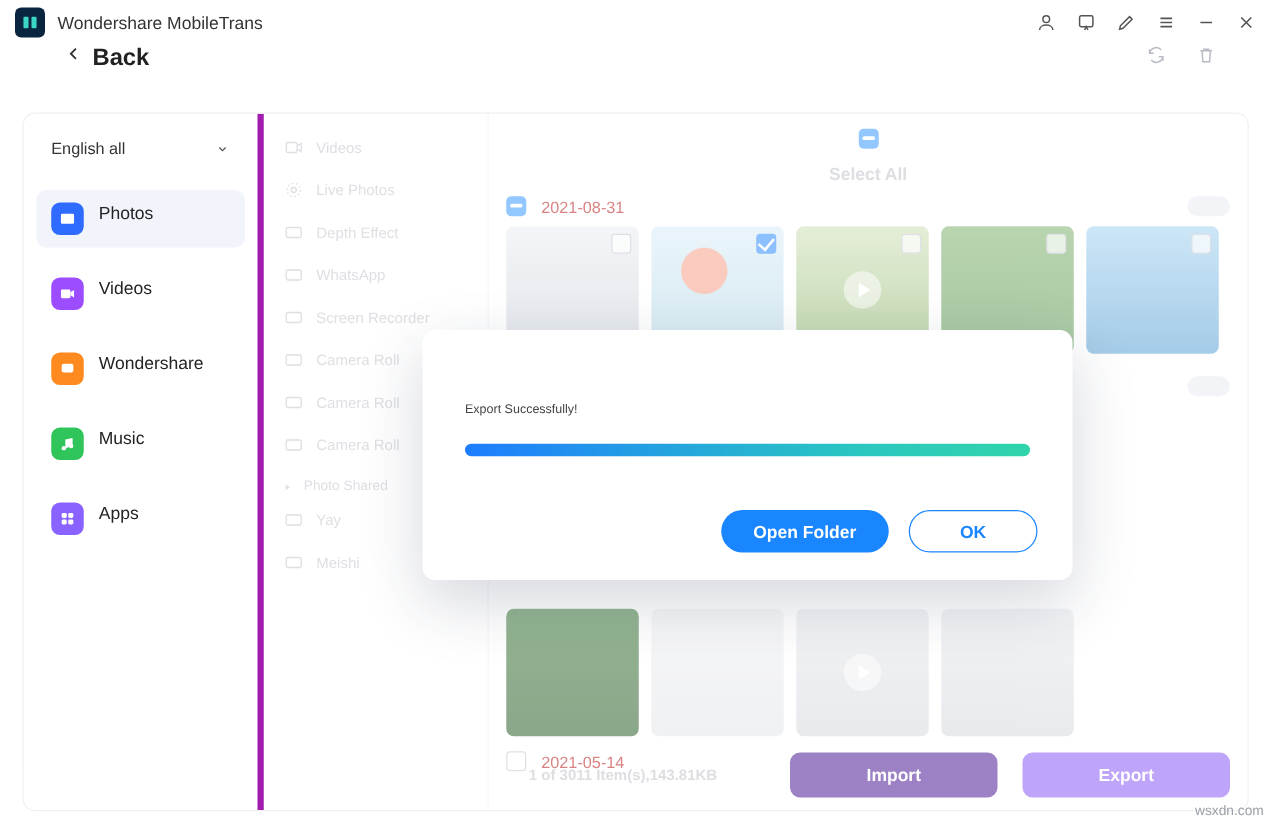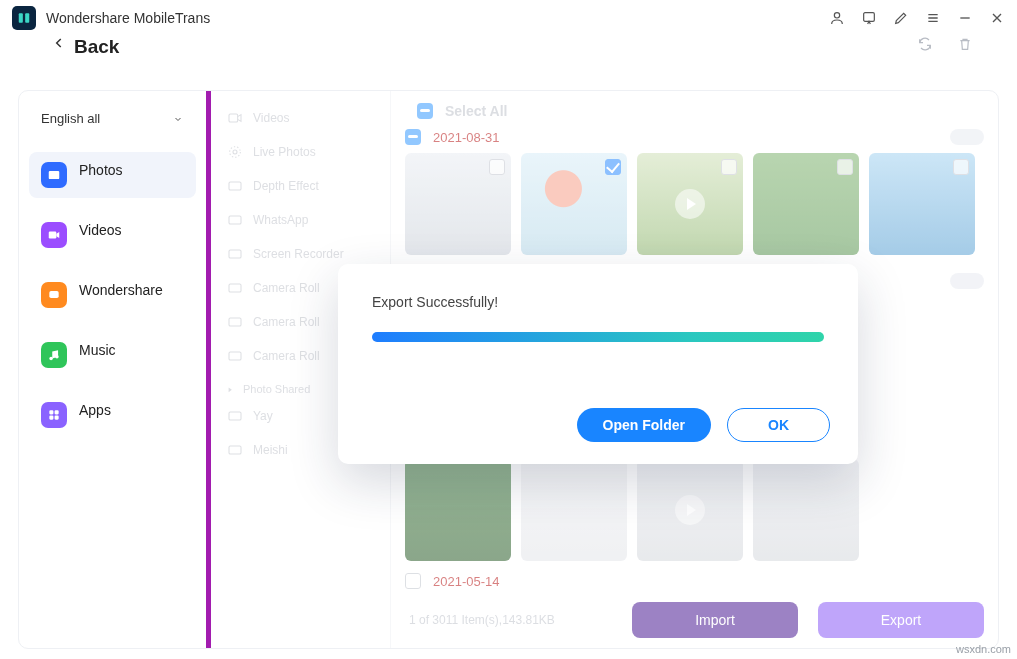--- a/index.html
+++ b/index.html
@@ -34,21 +34,21 @@
 .ic-apps { background: #8a62ff; }
 .nav-label { font-size: 14px; color: #222; }
 
 .mid-panel { width: 180px; border-right: 1px solid #eef0f4; padding: 10px 6px; position: relative; }
 .cat-item { display: flex; align-items: center; gap: 10px; padding: 9px 10px; font-size: 12px; color: #c2c5cc; cursor: pointer; }
 .cat-icon { width: 16px; height: 16px; stroke: #c2c5cc; fill: none; stroke-width: 1.6; }
 .cat-head { display: flex; align-items: center; gap: 8px; padding: 10px 10px 4px; font-size: 11px; color: #c2c5cc; }
 .tri { width: 8px; height: 8px; fill: #c2c5cc; }
 
 .main-panel { flex: 1; position: relative; padding: 10px 14px 60px; }
-.row-head { display: flex; align-items: center; gap: 12px; padding: 2px 12px 6px; }
+.row-head { display: flex; align-items: center; gap: 12px; padding: 2px 12px 6px; flex-direction: column; }
 .cb-master { width: 16px; height: 16px; background: #3a9bff; border-radius: 4px; position: relative; }
 .cb-master::after { content:""; position:absolute; left:3px; top:6px; width:10px; height:3px; background:#fff; border-radius:2px; }
 .row-title { font-size: 14px; color: #bfc3cb; font-weight: 600; }
 .date-row { display: flex; align-items: center; gap: 12px; padding: 4px 0 8px; }
 .date-label { font-size: 13px; color: #b91c1c; }
 .count-pill { margin-left: auto; width: 34px; height: 16px; background: #e8ebf1; border-radius: 8px; }
 
 .thumbs { display: flex; gap: 10px; flex-wrap: wrap; }
 .thumb { width: 106px; height: 102px; border-radius: 6px; background: #dfe3ea; position: relative; overflow:hidden; }
 .thumb .ck { position: absolute; top: 6px; right: 6px; width: 16px; height: 16px; border: 1.5px solid #c3c7cf; border-radius: 3px; background: rgba(255,255,255,.7); }
@@ -64,31 +64,31 @@
 .t5 { background: linear-gradient(#a3d2f0,#5ba2d4); }
 .t6 { background: linear-gradient(#e9ecef,#dfe2e6); }
 .t7 { background: linear-gradient(#3d7a3a,#2d5f2c); }
 .t8 { background: linear-gradient(#f0f1f3,#e4e6ea); }
 .t9 { background: linear-gradient(#e8eaee,#d6d9de); }
 .t10{ background: linear-gradient(#e8eaee,#d6d9de); }
 
 .sec2 { margin-top: 14px; }
 .cb-outline { width:16px; height:16px; border:1.5px solid #c3c7cf; border-radius:3px; }
 
-.footer { position: absolute; left: 18px; right: 14px; bottom: 10px; display: flex; align-items: center; }
+.footer { position: absolute; left: 32px; right: 14px; bottom: 10px; display: flex; align-items: center; font-weight: bold; }
 .footer-info { font-size: 12px; color: #c0c4cc; }
 .btn { width: 166px; height: 36px; border-radius: 8px; display:flex; align-items:center; justify-content:center; font-size:14px; color:#fff; cursor:pointer; }
 .btn-import { background:#4c1d95; margin-left:auto; }
 .btn-export { background:#8b5cf6; margin-left:20px; }
 .left-panel, .backbar, .titlebar { position: relative; z-index: 5; }
 
 .dim-layer { opacity: .55; }
 
 .modal { position:absolute; left:338px; top:264px; width:520px; height:200px; background:#fff; border-radius:10px; box-shadow:0 18px 50px rgba(30,40,70,.18); z-index:50; padding:30px 34px 24px; }
-.modal-title { font-size:14px; color:#444; margin-bottom:22px; }
+.modal-title { font-size:10px; color:#444; margin-bottom:22px;margin-top:28px; }
 .progress { height:10px; border-radius:6px; background:linear-gradient(90deg,#1e7dff 0%, #2ac7c0 70%, #2fd4aa 100%); }
 .modal-actions { position:absolute; right:28px; bottom:22px; display:flex; gap:16px; }
 .mbtn { height:34px; padding:0 26px; border-radius:18px; font-size:14px; display:flex; align-items:center; cursor:pointer; font-weight:600; }
 .mbtn-primary { background:#1985ff; color:#fff; }
 .mbtn-outline { background:#fff; color:#1985ff; border:1.5px solid #1985ff; padding:0 40px; }
 
 .watermark { position:absolute; right:6px; bottom:4px; font-size:11px; color:#9aa0a8; z-index:60; }
 </style>
 </head>
 <body>

